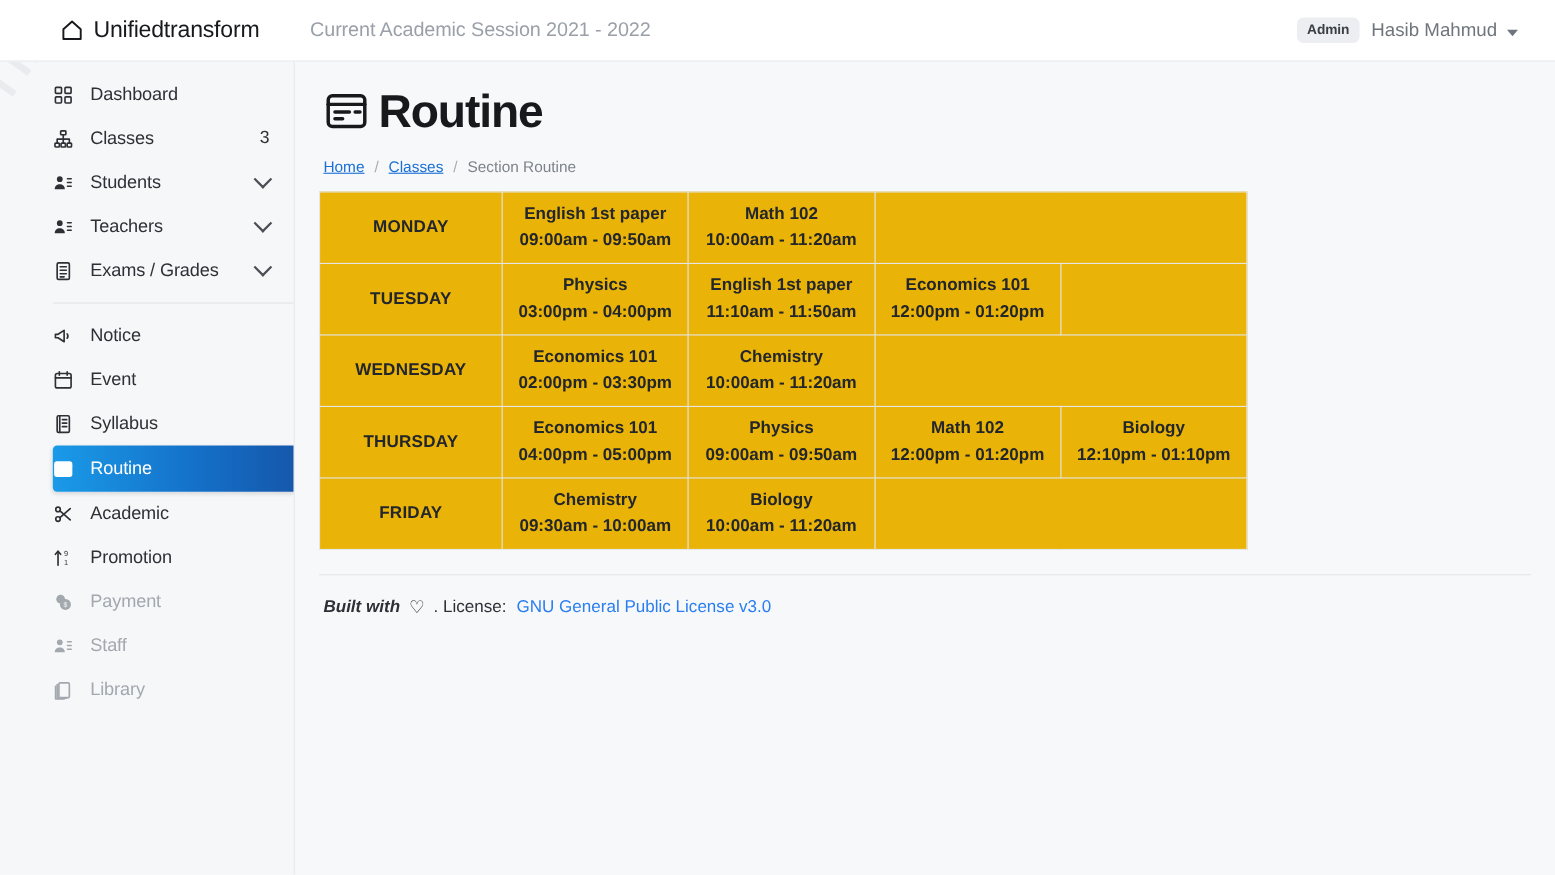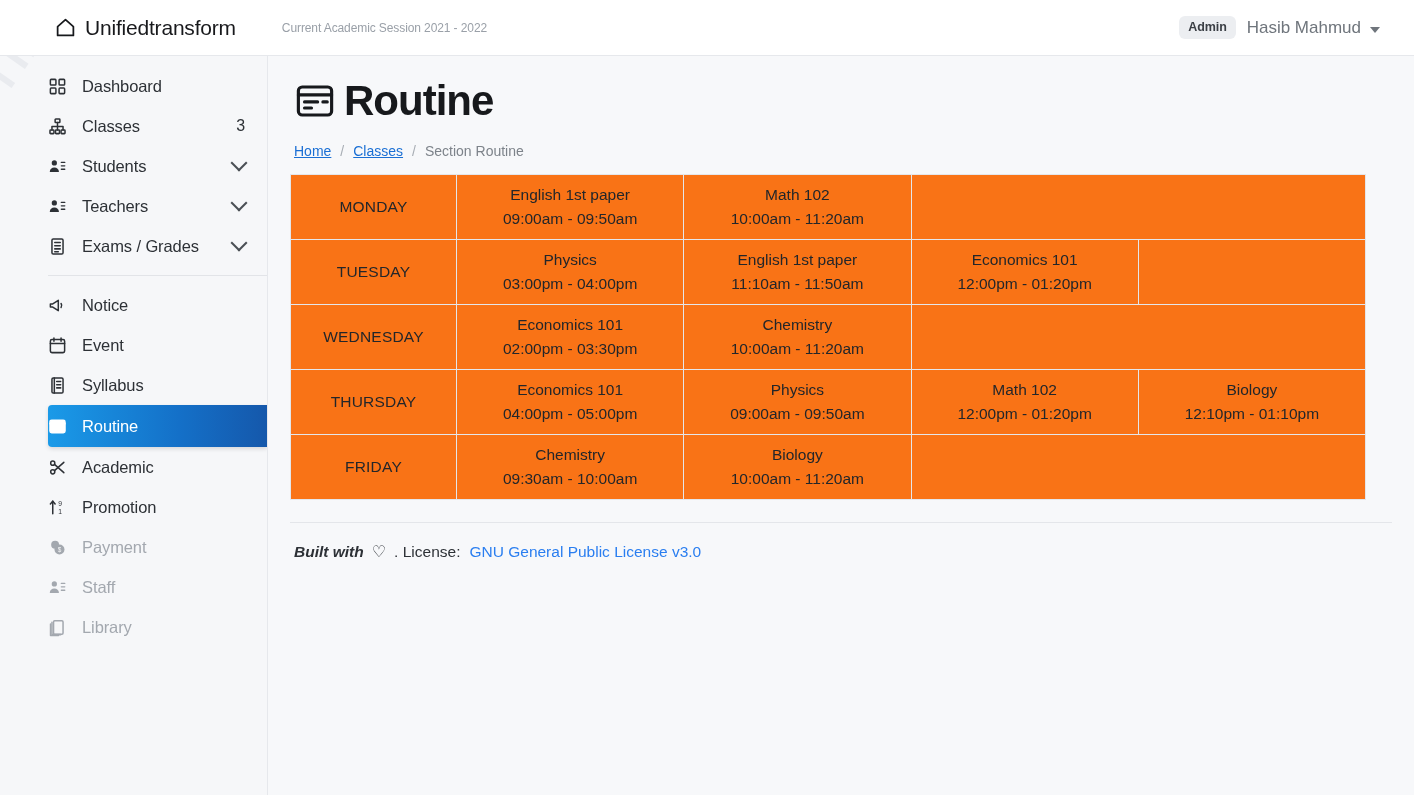--- a/index.html
+++ b/index.html
@@ -23,21 +23,21 @@
     display: flex; align-items: center; gap: 9px;
     margin-left: 55px;
     text-decoration: none;
   }
   .brand-icon { width: 21px; height: 21px; display: block; }
   .brand-name {
     font-size: 21px; color: #18191c; letter-spacing: -0.2px;
   }
   .session-text {
     margin-left: 46px;
-    font-size: 12px; color: #9aa0a8;
+    font-size: 18px; color: #9aa0a8;
     letter-spacing: -0.1px;
     text-align: center;
   }
   .nav-right {
     margin-left: auto; margin-right: 34px;
     display: flex; align-items: center; gap: 11px; text-align: right;
   }
   .role-badge {
     background: #eceef1; color: #3b3f45;
     font-size: 12.5px; font-weight: bold;
@@ -151,25 +151,26 @@
 
   .card {
     margin: 15px 22px 0 22px;
     background: transparent;
     border-bottom: 1px solid #e4e6ea;
     padding-bottom: 22px;
   }
 
   
   table.routine {
-    width: 1076px;
+    width: 844px;
     border-collapse: collapse;
     table-layout: fixed;
-    background: #f97316;
+    background: #eab308;
     margin-top: 3px;
+    font-weight: bold;
   }
   table.routine td {
     border: 1px solid #e4e6ea;
     text-align: center;
     vertical-align: middle;
     height: 65px;
     padding: 6px 4px;
     font-size: 15.5px;
     color: #23262a;
     line-height: 1.55;

